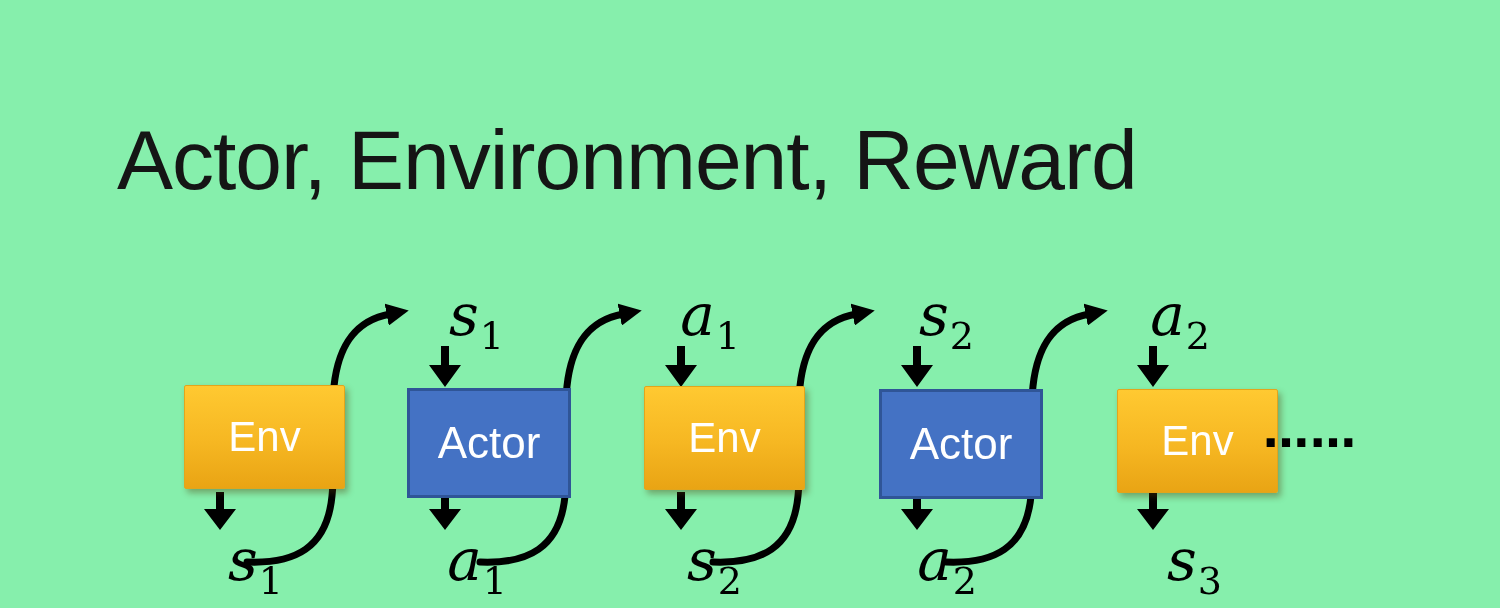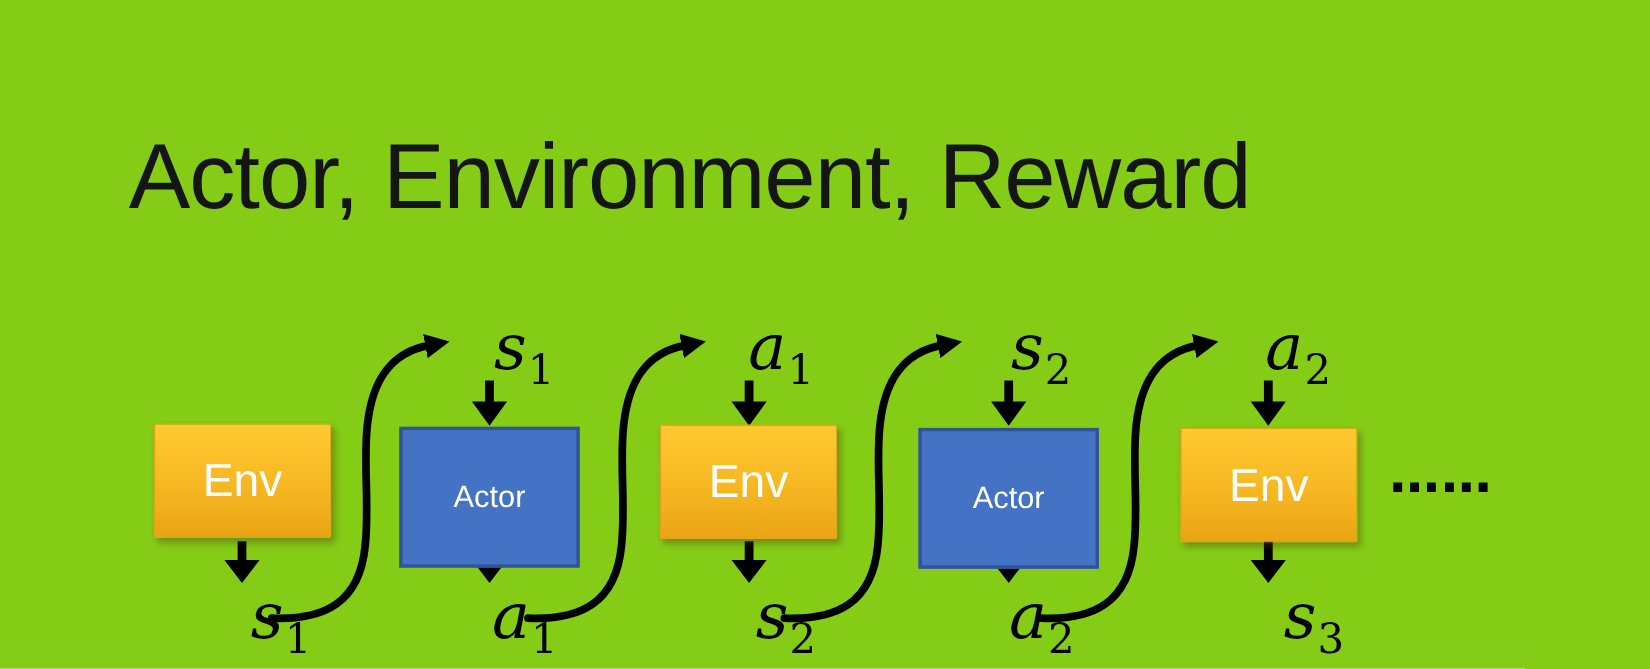--- a/index.html
+++ b/index.html
@@ -1,19 +1,19 @@
 <!DOCTYPE html>
 <html><head>
 <meta charset="utf-8">
 <style>
   html,body{margin:0;padding:0;background:#fff;}
   .slide{
     position:relative;
     width:1500px;height:608px;
-    background:#84cc16;
+    background:#86efac;
     overflow:hidden;
     font-family:"Liberation Sans", sans-serif;
   }
   .title{
     position:absolute;
     left:117px;top:118px;
     margin:0;
     font-size:84px;
     font-weight:300;
     letter-spacing:-1px;
@@ -25,34 +25,35 @@
   .arrows-layer{
     position:absolute;left:0;top:0;width:1500px;height:608px;
     pointer-events:none;
   }
   .box{
     position:absolute;
     display:flex;align-items:center;justify-content:center;
     color:#ffffff;
     box-sizing:border-box;
     white-space:nowrap;
+    margin-left:44px;
   }
   .box-env{
     width:161px;height:104px;
     background:linear-gradient(180deg,#FFC931 0%,#F6B722 55%,#E9A414 100%);
     border:1px solid #E2A51C;
     border-radius:2px;
     box-shadow:3px 4px 6px rgba(80,60,10,0.40);
     font-size:42px;
   }
   .box-actor{
-    width:164px;height:128px;
+    width:164px;height:110px;
     background:#4472C4;
     border:3px solid #2F5597;
-    font-size:28px;
+    font-size:44px;
   }
   .mlabel{
     position:absolute;
     width:110px;
     text-align:right;
     line-height:60px;
     color:#000;
     white-space:nowrap;
     font-family:"DejaVu Serif", serif;
   }

